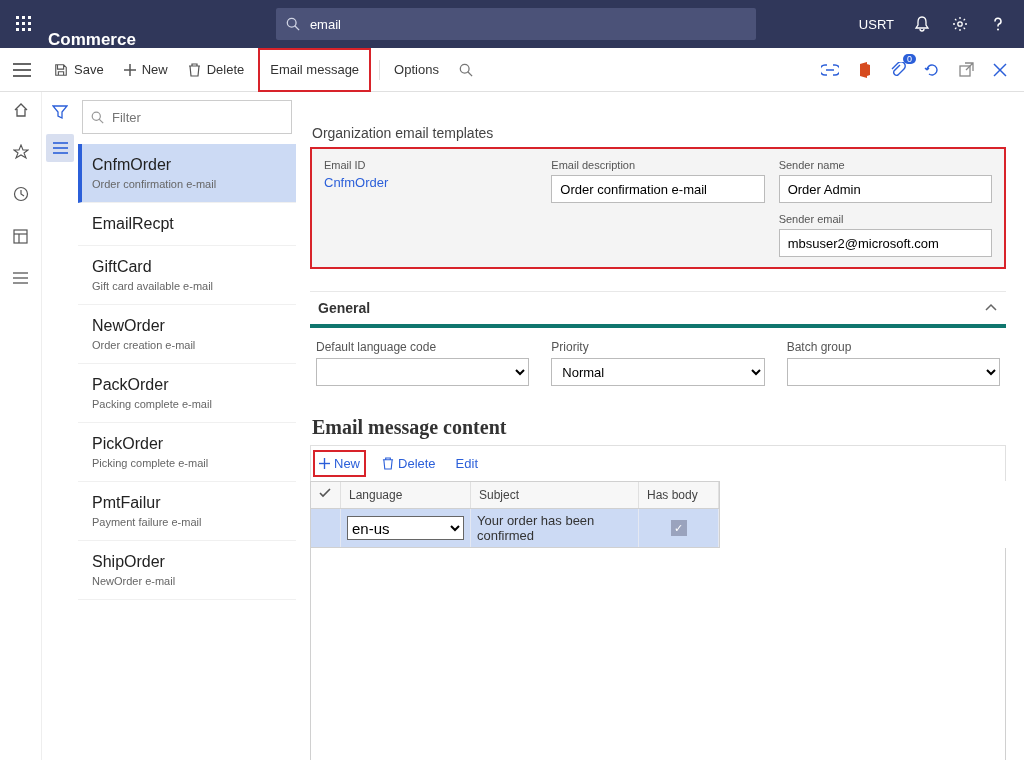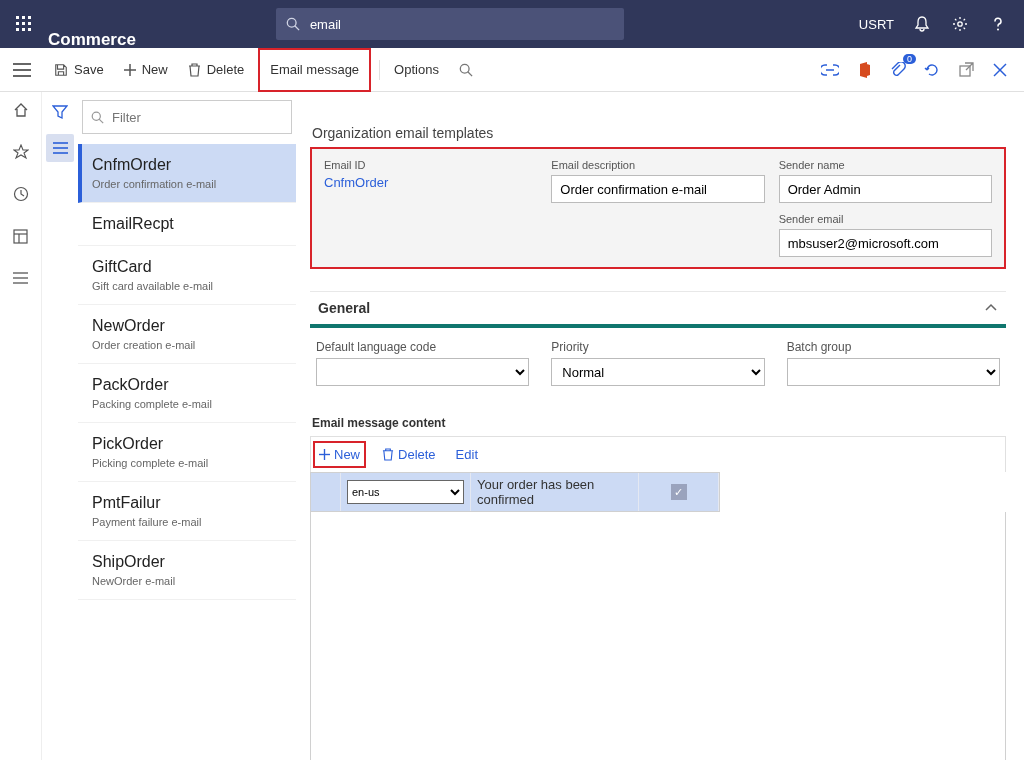--- a/index.html
+++ b/index.html
@@ -1,20 +1,20 @@
 <!DOCTYPE html>
 <html><head>
 <meta charset="utf-8">
 <style>
   * { box-sizing: border-box; font-family: "Segoe UI", Arial, sans-serif; }
   html, body { margin:0; padding:0; width:1024px; height:760px; background:#fff; color:#333; overflow:hidden; }
   .topbar { height:48px; background:#30375a; color:#fff; display:flex; align-items:center; padding:0 8px; }
   .topbar .apps-icon { width:32px; height:32px; display:flex; align-items:center; justify-content:center; cursor:pointer; }
   .topbar .title { font-size:17px; font-weight:600; margin-left:8px;margin-top:32px; }
-  .topbar .searchwrap { margin-left:140px; width:348px; height:32px; background:#4b5278; border-radius:2px; display:flex; align-items:center; padding:0 10px; }
+  .topbar .searchwrap { margin-left:140px; width:480px; height:32px; background:#4b5278; border-radius:2px; display:flex; align-items:center; padding:0 10px; }
   .topbar .searchwrap .sicn { color:#d0d4e4; margin-right:8px; display:flex; }
   .topbar .searchwrap input { flex:1; background:transparent; border:none; outline:none; color:#fff; font-size:13px; }
   .topbar .spacer { flex:1; }
   .topbar .right { display:flex; align-items:center; gap:18px; padding-right:8px; }
   .topbar .right .txt { font-size:13px; }
   .topbar .right .icnbtn { width:20px; height:20px; display:flex; align-items:center; justify-content:center; cursor:pointer; }
   .cmdbar { height:44px; border-bottom:1px solid #e0e0e0; display:flex; align-items:center; padding:0 8px 0 0; }
   .cmdbar .ham { width:44px; height:44px; display:flex; align-items:center; justify-content:center; cursor:pointer; }
   .cmdbar .btn { display:flex; align-items:center; gap:6px; padding:0 10px; height:44px; font-size:13px; color:#333; cursor:pointer; }
   .cmdbar .btn .icn { color:#666; display:flex; }
@@ -43,34 +43,34 @@
   .fld .lbl { font-size:11px; color:#555; margin-bottom:4px; }
   .fld .val-link { font-size:13px; color:#2b5fd9; }
   .fld input { width:100%; height:28px; border:1px solid #bbb; padding:0 8px; font-size:13px; outline:none; }
   .sectionbar { margin-top:22px; display:flex; align-items:center; border-top:1px solid #e8e8e8; border-bottom:4px solid #0f766e; padding:8px 8px; }
   .sectionbar .stitle { font-weight:600; font-size:14px; color:#333; }
   .sectionbar .sflex { flex:1; }
   .sectionbar .chev { color:#666; }
   .genbody { padding:12px 6px; display:grid; grid-template-columns:1fr 1fr 1fr; column-gap:22px; }
   .genbody .lbl { font-size:12px; color:#555; margin-bottom:4px; }
   .genbody select { width:100%; height:28px; border:1px solid #bbb; font-size:13px; padding:0 6px; background:#fff; outline:none; }
-  .sectitle2 { font-weight:600; font-size:12px; color:#333; margin:18px 0 6px 2px; }
+  .sectitle2 { font-weight:600; font-size:20px; color:#333; margin:18px 0 6px 2px;font-family:Liberation Serif, serif; }
   .subtoolbar { display:flex; align-items:center; border:1px solid #e0e0e0; border-bottom:none; padding:4px 6px; gap:12px; }
   .subtoolbar .sbtn { display:flex; align-items:center; gap:4px; font-size:13px; color:#2b5fd9; cursor:pointer; padding:4px 4px; }
   .newred { border:2px solid #d8232a; padding:2px 6px; margin-left:-4px; }
   .grid { border:1px solid #d0d0d0; }
   .grid .hdr { display:flex; background:#f7f7f7; border-bottom:1px solid #d0d0d0; font-size:12px; color:#444; }
   .grid .hdr .c { padding:6px 8px; border-right:1px solid #e0e0e0; }
   .grid .row { display:flex; background:#ccdaf4; font-size:13px; }
   .grid .row .c { padding:4px 6px; border-right:1px solid #e4e8f2; display:flex; align-items:center; }
   .c.chk { width:30px; justify-content:center; }
   .c.lang { width:130px; }
   .c.subj { flex:1; }
   .c.hb { width:80px; justify-content:center; }
-  .grid select { width:100%; height:24px; border:1px solid #666; font-size:11px; background:#fff; outline:none; }
+  .grid select { width:100%; height:24px; border:1px solid #666; font-size:15px; background:#fff; outline:none; }
   .hb .box { width:16px; height:16px; background:#9aa3bd; display:flex; align-items:center; justify-content:center; color:#fff; font-size:11px; }
   .gridfill { height:330px; border-top:none; }
   svg { display:block; }
 </style>
 </head>
 <body>
 
 <div class="topbar">
   <div class="apps-icon">
     <svg width="16" height="16" viewBox="0 0 16 16">
@@ -365,20 +365,30 @@
               <path d="M1 3h11 M4 3V1h5v2 M2 3l1 10h7l1-10" fill="none" stroke="#2b5fd9" stroke-width="1.2"></path>
             </svg>
           </span>
         <span>Delete</span>
       </div>
       <div class="sbtn">
         <span>Edit</span>
       </div>
     </div>
     <div class="grid" style="width:410px;">
+      <div class="hdr">
+        <div class="c chk">
+            <svg width="12" height="10" viewBox="0 0 12 10">
+              <path d="M1 5l3 3 7-7" fill="none" stroke="#555" stroke-width="1.6"></path>
+            </svg>
+          </div>
+        <div class="c lang">Language</div>
+        <div class="c subj">Subject</div>
+        <div class="c hb">Has body</div>
+      </div>
       <div class="row">
         <div class="c chk"></div>
         <div class="c lang">
             <select><option>en-us</option></select>
           </div>
         <div class="c subj">Your order has been confirmed</div>
         <div class="c hb">
             <span class="box">✓</span>
           </div>
       </div>

